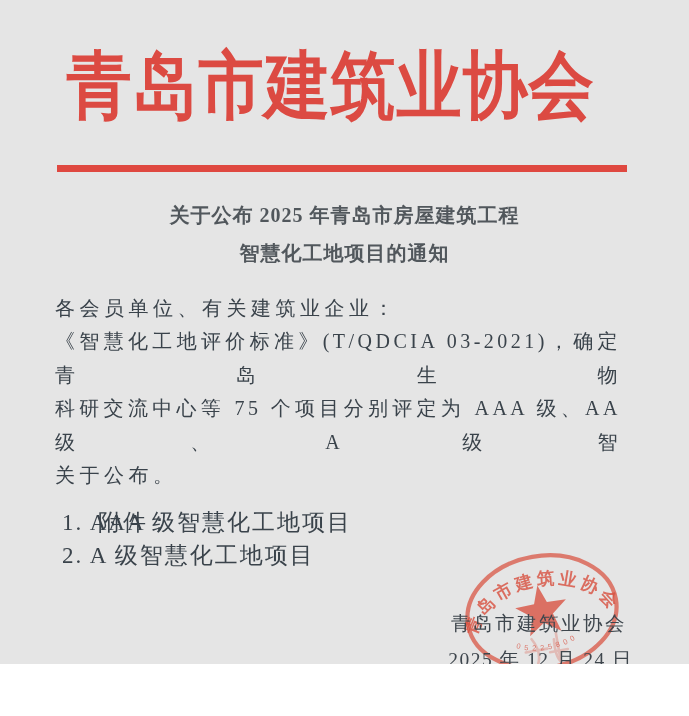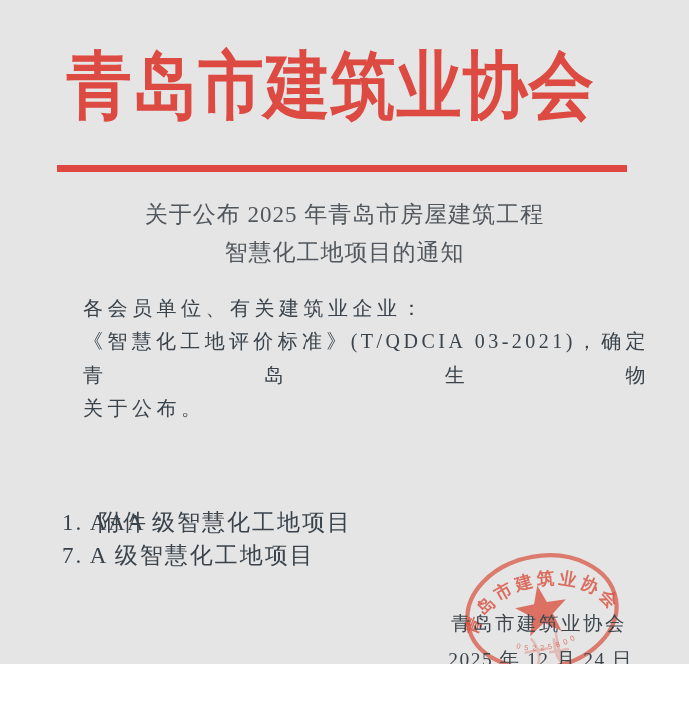--- a/index.html
+++ b/index.html
@@ -27,33 +27,32 @@
   .red-rule{
     position:absolute;top:165px;left:57px;
     width:570px;height:7px;
     background:#df4840;
   }
 
   
   .doc-title{
     position:absolute;top:196px;left:0;width:689px;
     text-align:center;
-    font-weight:normal;
-    font-size:23px;line-height:38px;
+    font-weight:bold;
+    font-size:20px;line-height:38px;
     color:#51575c;
     letter-spacing:1px;
   }
 
   
   .body-text{
     position:absolute;top:292px;left:55px;width:566px;
     font-size:20px;line-height:33.4px;
     color:#3a434b;
     letter-spacing:4.5px;
-    margin-left:28px;
   }
   .body-line{white-space:nowrap;}
   .body-line.just{
     white-space:normal;
     text-align:justify;
     text-align-last:justify;
     text-justify:inter-character;
     letter-spacing:3.5px;
   }
   .indent2{text-indent:40px;}
@@ -96,28 +95,29 @@
   <div class="red-rule"></div>
 
   <div class="doc-title">
     <div>关于公布 2025 年青岛市房屋建筑工程</div>
     <div>智慧化工地项目的通知</div>
   </div>
 
   <div class="body-text">
     <div class="body-line">各会员单位、有关建筑业企业：</div>
     <div class="body-line just">《智慧化工地评价标准》(T/QDCIA 03-2021)，确定青岛生物</div>
+    <div class="body-line just">科研交流中心等 75 个项目分别评定为 AAA 级、AA 级、A 级智</div>
     <div class="body-line">关于公布。</div>
   </div>
 
   <div class="attachments">
     <span class="att-label">附件：</span>
     <div class="att-items">
       <div class="att-item">1. AAA 级智慧化工地项目</div>
-      <div class="att-item">7. A 级智慧化工地项目</div>
+      <div class="att-item">2. A 级智慧化工地项目</div>
     </div>
   </div>
 
   <svg class="seal" viewBox="0 0 190 150" xmlns="http://www.w3.org/2000/svg">
     <g transform="rotate(-10 95 75)" fill="none">
       <ellipse cx="95" cy="75" rx="75" ry="56" stroke="#d8503f" stroke-width="4.2" opacity="0.72"></ellipse>
       <path id="sealArcTop" d="M 25,98 A 70,50 0 1 1 165,98" fill="none"></path>
       <path id="sealArcBot" d="M 45,92 A 56,38 0 0 0 145,92" fill="none"></path>
       <text font-family="Liberation Sans, DejaVu Sans, sans-serif" font-size="17.5" font-weight="bold" fill="#d8503f" opacity="0.8" letter-spacing="3.5">
         <textPath href="#sealArcTop" startOffset="50%" text-anchor="middle">青岛市建筑业协会</textPath>

